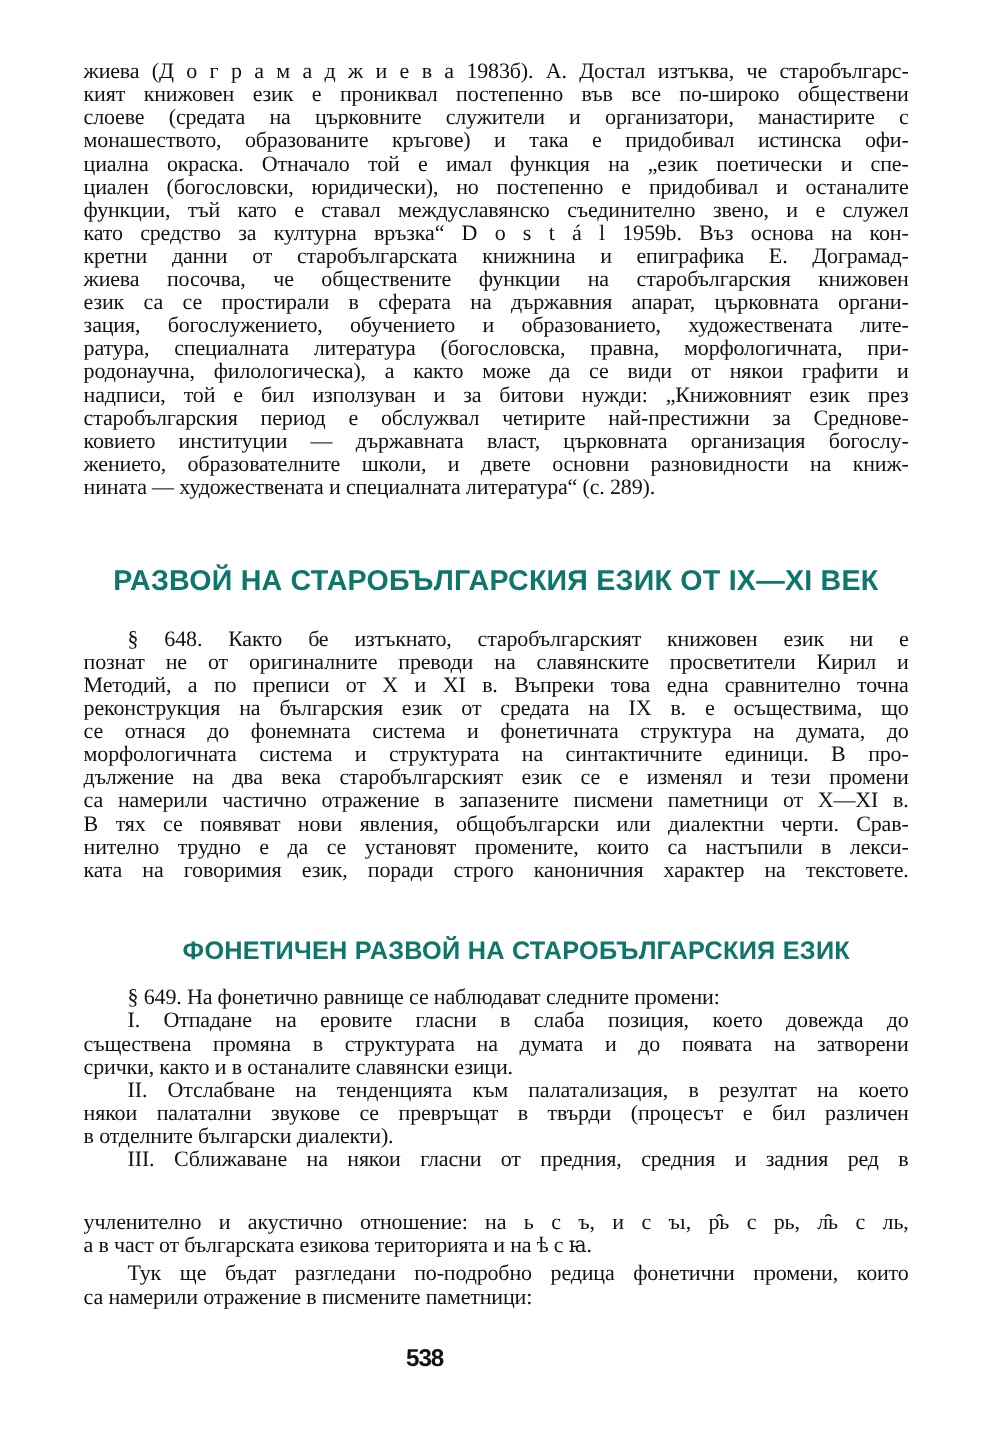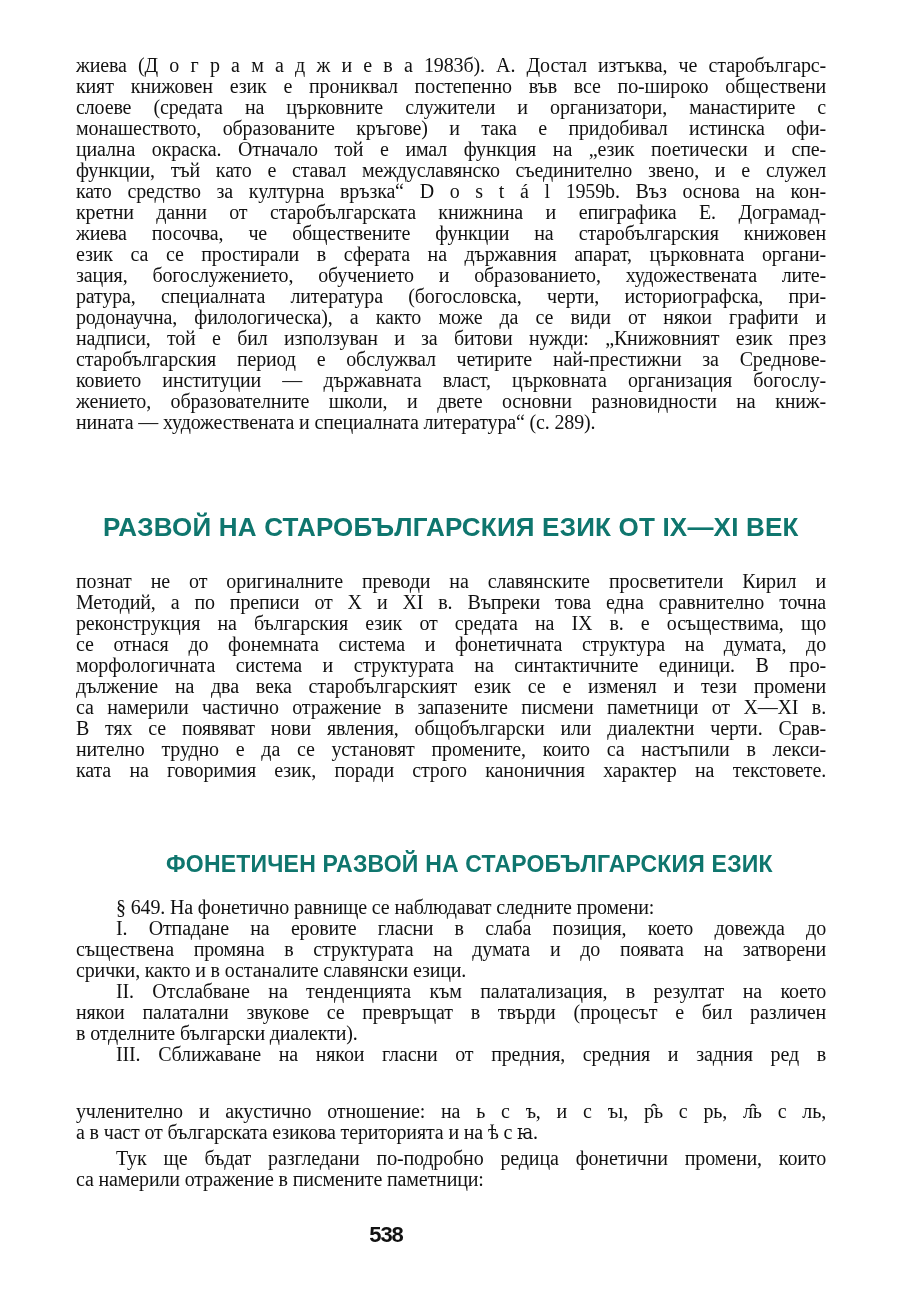--- a/index.html
+++ b/index.html
@@ -24,38 +24,40 @@
 <body>
 
 <div class="page">
 
   <div class="block" style="top:55px;">
     <span class="line">жиева (Д о г р а м а д ж и е в а  1983б). А. Достал изтъква, че старобългарс-</span>
     <span class="line">кият книжовен език е прониквал постепенно във все по-широко обществени</span>
     <span class="line">слоеве (средата на църковните служители и организатори, манастирите с</span>
     <span class="line">монашеството, образованите кръгове) и така е придобивал истинска офи-</span>
     <span class="line">циална окраска. Отначало той е имал функция на „език поетически и спе-</span>
+    <span class="line">циален (богословски, юридически), но постепенно е придобивал и останалите</span>
     <span class="line">функции, тъй като е ставал междуславянско съединително звено, и е служел</span>
     <span class="line">като средство за културна връзка“ D o s t á l  1959b. Въз основа на кон-</span>
     <span class="line">кретни данни от старобългарската книжнина и епиграфика Е. Дограмад-</span>
     <span class="line">жиева посочва, че обществените функции на старобългарския книжовен</span>
     <span class="line">език са се простирали в сферата на държавния апарат, църковната органи-</span>
     <span class="line">зация, богослужението, обучението и образованието, художествената лите-</span>
-    <span class="line">ратура, специалната литература (богословска, черти, историографска, при-</span>
+    <span class="line">ратура, специалната литература (богословска, правна, морфологичната, при-</span>
     <span class="line">родонаучна, филологическа), а както може да се види от някои графити и</span>
     <span class="line">надписи, той е бил използуван и за битови нужди: „Книжовният език през</span>
     <span class="line">старобългарския период е обслужвал четирите най-престижни за Среднове-</span>
     <span class="line">ковието институции — държавната власт, църковната организация богослу-</span>
     <span class="line">жението, образователните школи, и двете основни разновидности на книж-</span>
     <span class="line last">нината — художествената и специалната литература“ (с. 289).</span>
   </div>
 
   <div class="heading h1">РАЗВОЙ НА СТАРОБЪЛГАРСКИЯ ЕЗИК ОТ IX—XI ВЕК</div>
 
   <div class="block" style="top:571px;">
+    <span class="line indent">§ 648. Както бе изтъкнато, старобългарският книжовен език ни е</span>
     <span class="line">познат не от оригиналните преводи на славянските просветители Кирил и</span>
     <span class="line">Методий, а по преписи от X и XI в. Въпреки това една сравнително точна</span>
     <span class="line">реконструкция на българския език от средата на IX в. е осъществима, що</span>
     <span class="line">се отнася до фонемната система и фонетичната структура на думата, до</span>
     <span class="line">морфологичната система и структурата на синтактичните единици. В про-</span>
     <span class="line">дължение на два века старобългарският език се е изменял и тези промени</span>
     <span class="line">са намерили частично отражение в запазените писмени паметници от X—XI в.</span>
     <span class="line">В тях се появяват нови явления, общобългарски или диалектни черти. Срав-</span>
     <span class="line">нително трудно е да се установят промените, които са настъпили в лекси-</span>
     <span class="line">ката на говоримия език, поради строго каноничния характер на текстовете.</span>

